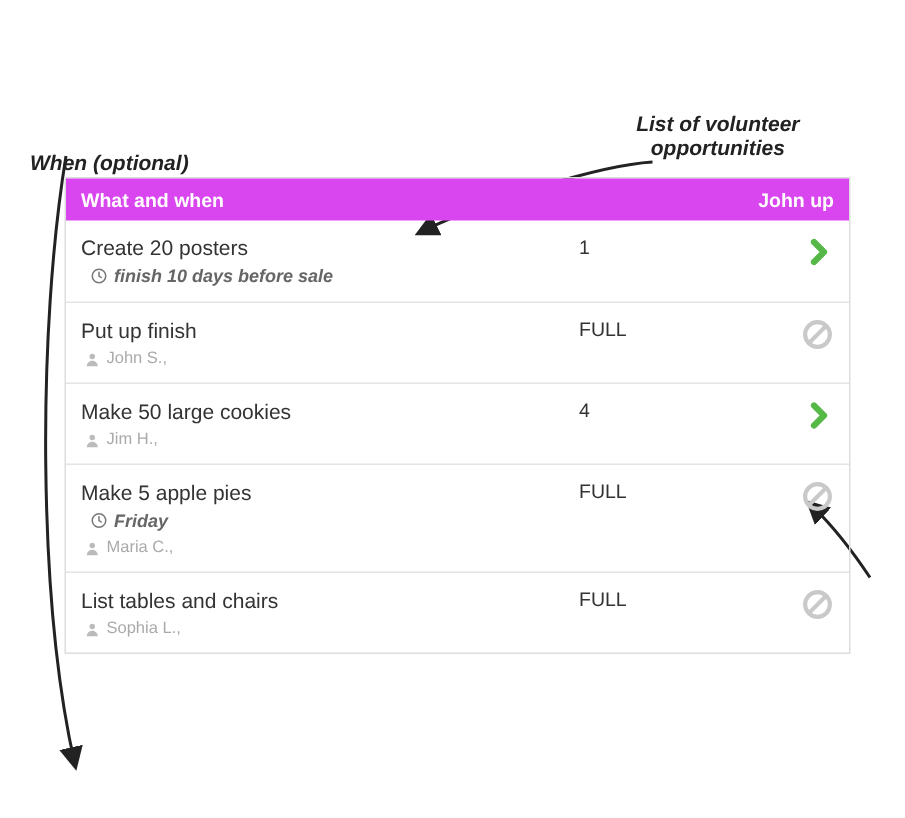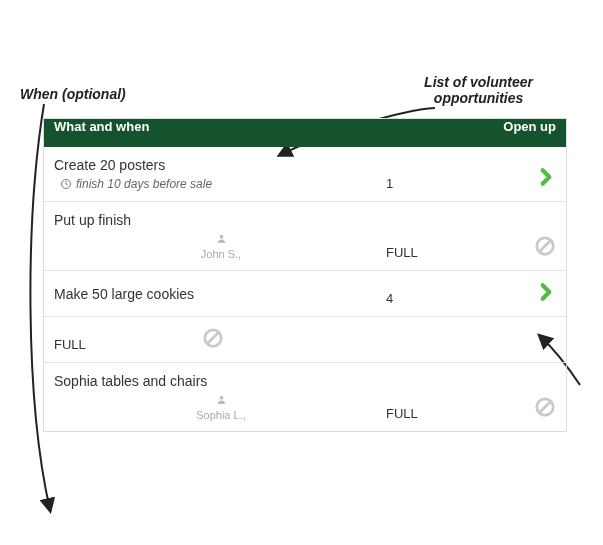--- a/index.html
+++ b/index.html
@@ -15,58 +15,58 @@
   }
 
   .anno {
     position: absolute;
     font-style: italic;
     font-weight: bold;
     color: #222;
     font-size: 14px;
     white-space: pre;
   }
-  .anno.left { left: 20px; top: 86px; }
+  .anno.left { left: 20px; top: 100px; }
   .anno.right { right: 70px; top: 74px; text-align: center; }
 
   .table-wrap {
     position: absolute;
     left: 43px;
     top: 118px;
     width: 524px;
     border: 1px solid #ddd;
   }
 
   .thead {
     display: flex;
-    align-items: flex-start;
-    background: #14532d;
+    align-items: center;
+    background: #d946ef;
     color: #fff;
     font-weight: bold;
     height: 28px;
     padding: 0 10px;
   }
   .col-task { flex: 1 1 auto; }
   .col-open { width: 100px; text-align: left; }
   .col-sign { width: 70px; text-align: right; }
 
   .row {
     display: flex;
-    align-items: flex-end;
+    align-items: flex-start;
     border-top: 1px solid #e4e4e4;
     padding: 10px 10px 10px 10px;
   }
   .row:first-of-type { border-top: none; }
   .cell-task { flex: 1 1 auto; }
   .cell-open { width: 100px; text-align: left; color: #333; }
   .cell-sign { width: 70px; text-align: right; }
 
   .task-title { color: #333; font-size: 14px; margin-bottom: 4px; }
-  .task-when { color: #666; font-style: italic; font-size: 12px; display: flex; align-items: center; gap: 4px; padding-left: 6px; }
-  .assigned { color: #aaa; font-size: 11px; display: flex; align-items: center; gap: 4px; padding-left: 2px; margin-top: 5px; flex-direction: column; }
+  .task-when { color: #666; font-style: italic; font-size: 12px; display: flex; align-items: center; gap: 4px; padding-left: 6px; font-weight: bold; }
+  .assigned { color: #aaa; font-size: 11px; display: flex; align-items: center; gap: 4px; padding-left: 2px; margin-top: 5px; }
 
   .icon-clock, .icon-user { display: inline-flex; flex: 0 0 auto; }
   .icon-clock svg, .icon-user svg { display: block; }
 
   .chev { display: inline-flex; }
   .chev svg { display: block; }
   .na { display: inline-flex; }
   .na svg { display: block; }
 
   
@@ -102,21 +102,21 @@
     <marker id="ah3" markerWidth="8" markerHeight="8" refX="6" refY="4" orient="auto">
       <path d="M0,0 L8,4 L0,8 Z" fill="#222"></path>
     </marker>
   </defs>
   <path d="M60,55 C50,40 35,20 20,6" stroke="#222" stroke-width="2" fill="none" marker-end="url(#ah3)"></path>
 </svg>
 
 <div class="table-wrap">
   <div class="thead">
     <div class="col-task">What and when</div>
-    <div class="col-sign">Open up</div>
+    <div class="col-sign">John up</div>
   </div>
   <div id="rows">
   <div class="row">
     <div class="cell-task">
       <div class="task-title">Create 20 posters</div>
       <div class="task-when">
         <span class="icon-clock">
           <svg width="12" height="12" viewBox="0 0 24 24">
                 <circle cx="12" cy="12" r="9" fill="none" stroke="#777" stroke-width="2"></circle>
                 <path d="M12 7v5l3 2" stroke="#777" stroke-width="2" fill="none" stroke-linecap="round"></path>
@@ -158,48 +158,78 @@
               <circle cx="12" cy="12" r="9" fill="none" stroke="#c9c9c9" stroke-width="3"></circle>
               <line x1="6" y1="18" x2="18" y2="6" stroke="#c9c9c9" stroke-width="3"></line>
             </svg>
       </span>
     </div>
   </div>
 
   <div class="row">
     <div class="cell-task">
       <div class="task-title">Make 50 large cookies</div>
+      <div class="assigned">
+        <span class="icon-user">
+          <svg width="11" height="11" viewBox="0 0 24 24">
+                <circle cx="12" cy="8" r="4" fill="#bbb"></circle>
+                <path d="M4 22c0-4.4 3.6-8 8-8s8 3.6 8 8" fill="#bbb"></path>
+              </svg>
+        </span>
+        <span>Jim H.,</span>
+      </div>
     </div>
     <div class="cell-open">4</div>
     <div class="cell-sign">
       <span class="chev">
         <svg width="20" height="22" viewBox="0 0 24 24">
               <path d="M8 4l8 8-8 8" stroke="#55b847" stroke-width="5" fill="none" stroke-linecap="round" stroke-linejoin="round"></path>
             </svg>
       </span>
       
     </div>
   </div>
 
   <div class="row">
+    <div class="cell-task">
+      <div class="task-title">Make 5 apple pies</div>
+      <div class="task-when">
+        <span class="icon-clock">
+          <svg width="12" height="12" viewBox="0 0 24 24">
+                <circle cx="12" cy="12" r="9" fill="none" stroke="#777" stroke-width="2"></circle>
+                <path d="M12 7v5l3 2" stroke="#777" stroke-width="2" fill="none" stroke-linecap="round"></path>
+              </svg>
+        </span>
+        <span>Friday</span>
+      </div>
+      <div class="assigned">
+        <span class="icon-user">
+          <svg width="11" height="11" viewBox="0 0 24 24">
+                <circle cx="12" cy="8" r="4" fill="#bbb"></circle>
+                <path d="M4 22c0-4.4 3.6-8 8-8s8 3.6 8 8" fill="#bbb"></path>
+              </svg>
+        </span>
+        <span>Maria C.,</span>
+      </div>
+    </div>
     <div class="cell-open">FULL</div>
     <div class="cell-sign">
       
       <span class="na">
         <svg width="22" height="22" viewBox="0 0 24 24">
               <circle cx="12" cy="12" r="9" fill="none" stroke="#c9c9c9" stroke-width="3"></circle>
               <line x1="6" y1="18" x2="18" y2="6" stroke="#c9c9c9" stroke-width="3"></line>
             </svg>
       </span>
     </div>
   </div>
 
   <div class="row">
     <div class="cell-task">
-      <div class="task-title">Sophia tables and chairs</div>
+      <div class="task-title">List tables and chairs</div>
       <div class="assigned">
         <span class="icon-user">
           <svg width="11" height="11" viewBox="0 0 24 24">
                 <circle cx="12" cy="8" r="4" fill="#bbb"></circle>
                 <path d="M4 22c0-4.4 3.6-8 8-8s8 3.6 8 8" fill="#bbb"></path>
               </svg>
         </span>
         <span>Sophia L.,</span>
       </div>
     </div>

